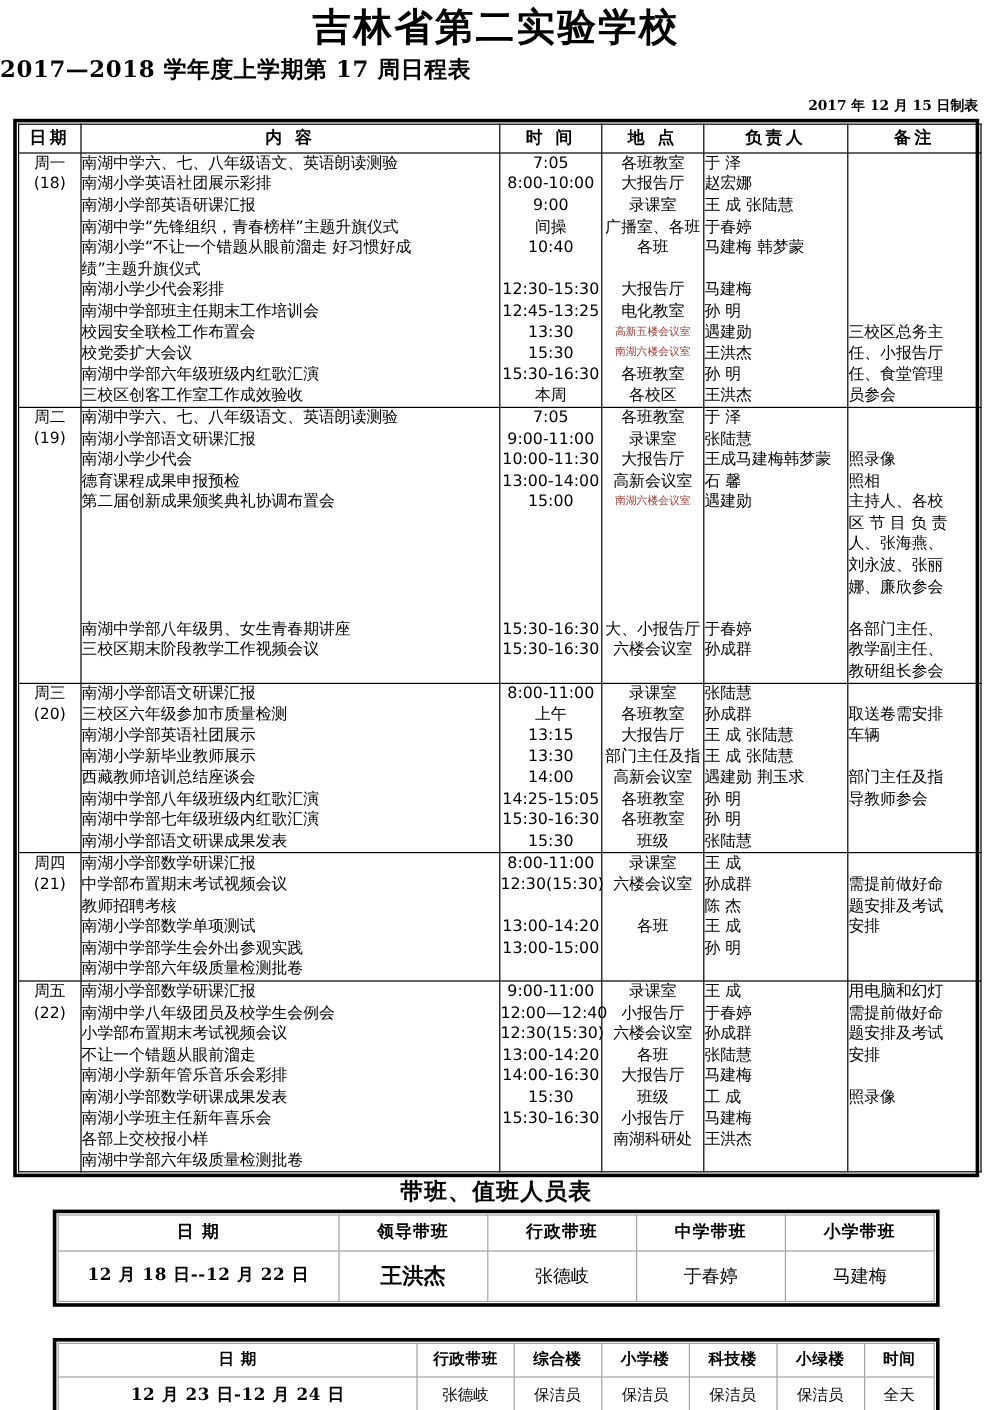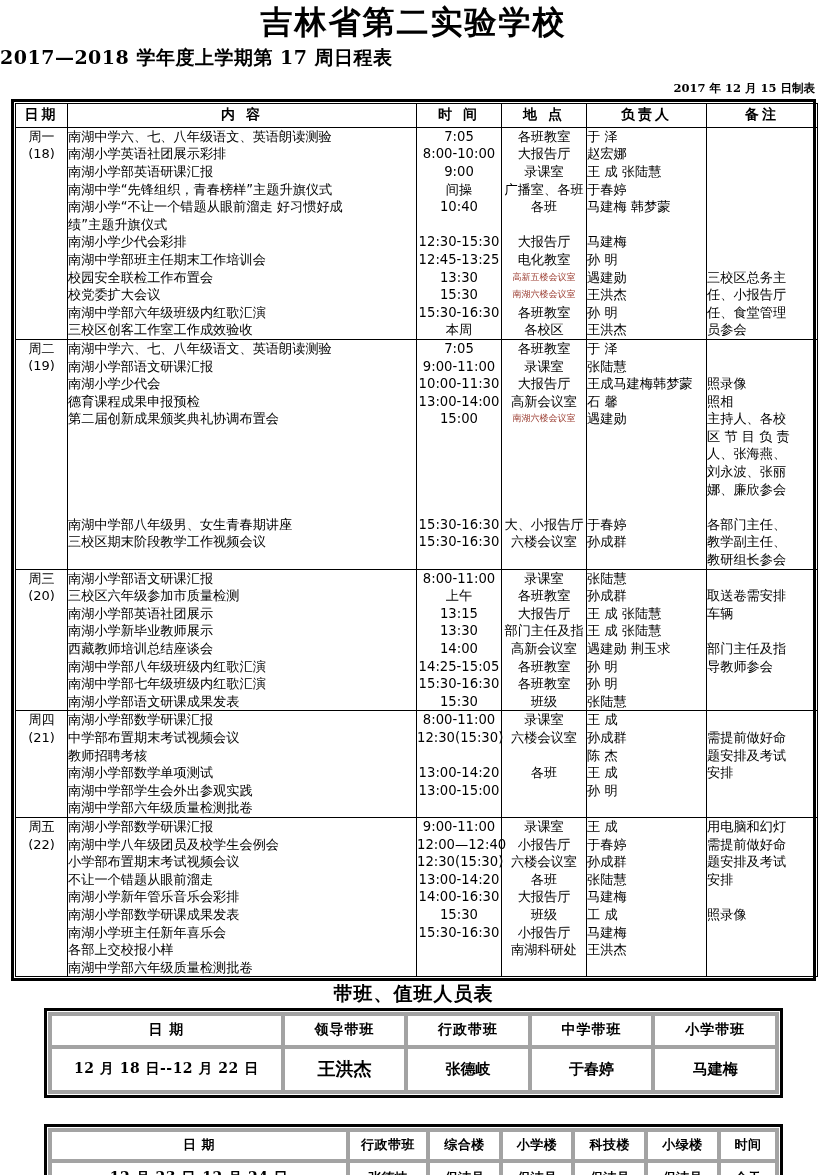--- a/index.html
+++ b/index.html
@@ -141,34 +141,33 @@
     border: 3px solid #000;
     padding: 1px;
   }
   table.duty {
     border-collapse: collapse;
     width: 100%;
     table-layout: fixed;
   }
   table.duty th,
   table.duty td {
-    border: 4px solid #a3a3a3;
+    border: 1px solid #a3a3a3;
     text-align: center;
     font-family: "DejaVu Serif", "Liberation Serif", serif;
   }
   table.duty th {
     font-weight: bold;
     font-size: 14px;
     padding: 5px 0 6px 0;
     letter-spacing: 1px;
   }
   table.duty td {
     font-size: 15px;
     padding: 8px 0 9px 0;
-    font-weight: bold;
   }
   table.duty td.lead {
     font-weight: bold;
     font-size: 18px;
   }
   table.duty td.dt {
     font-weight: bold;
     font-size: 14px;
     letter-spacing: 0.5px;
   }

